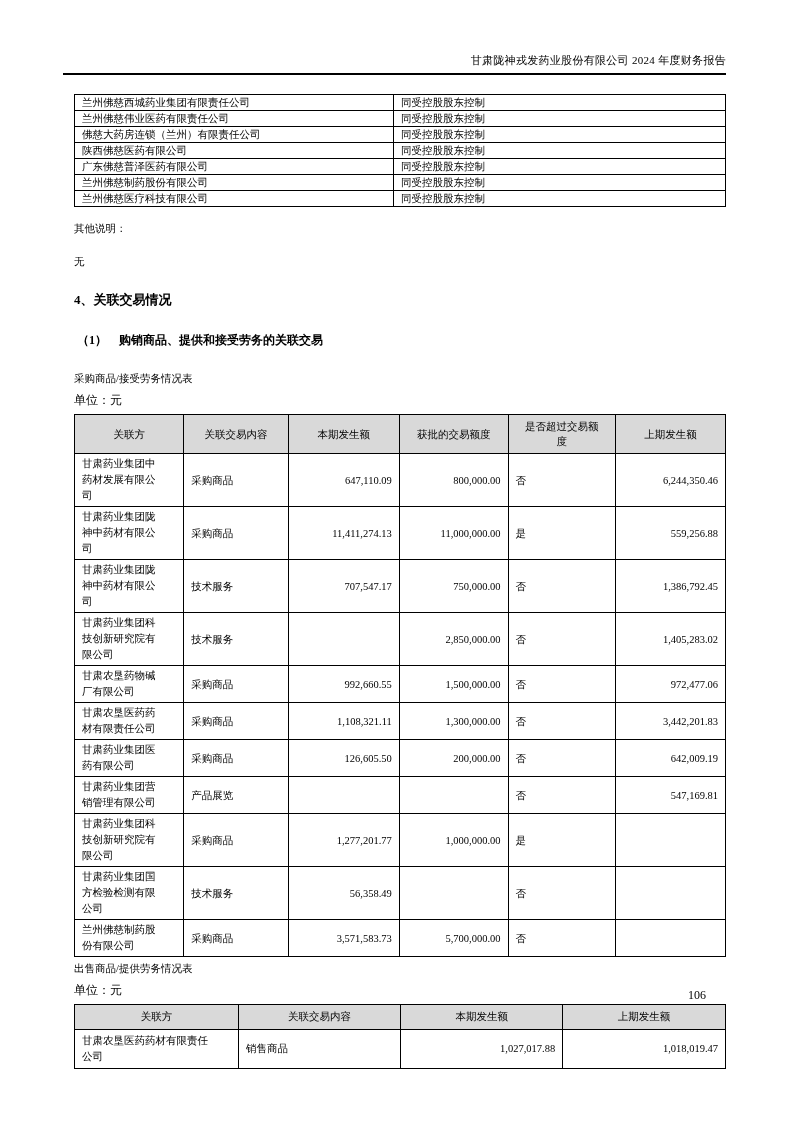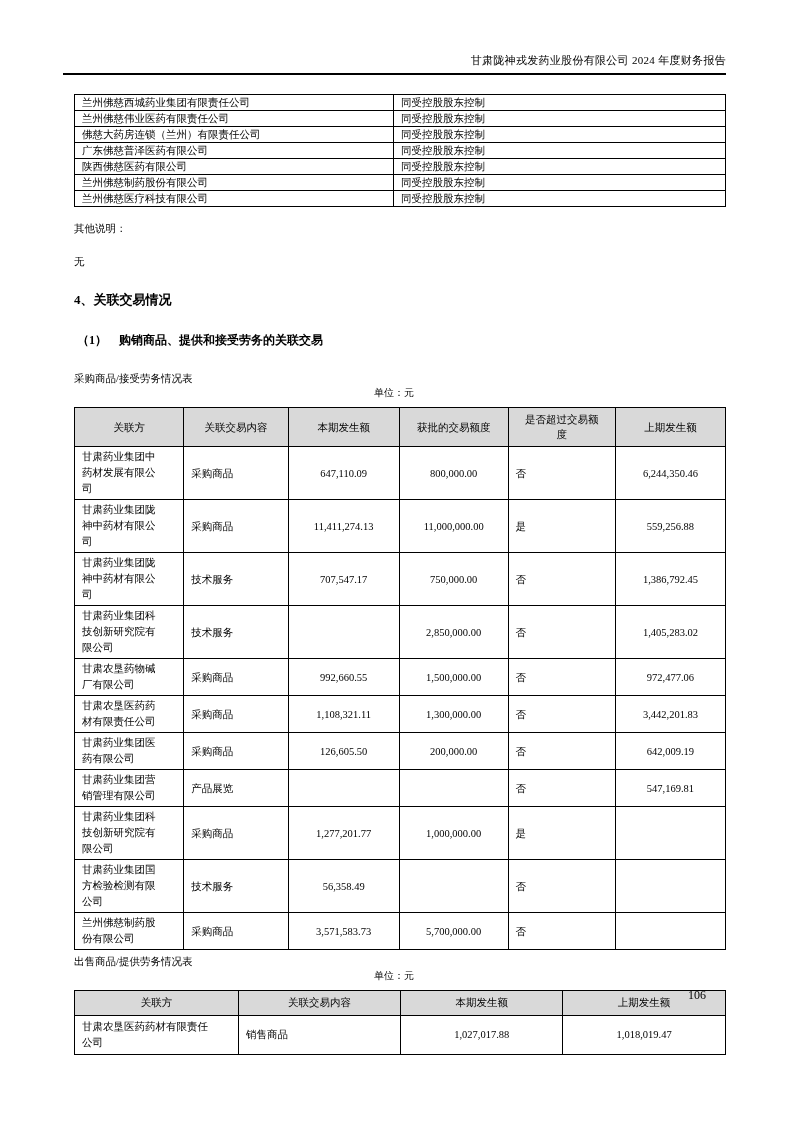--- a/index.html
+++ b/index.html
@@ -65,44 +65,45 @@
   .subheading {
     margin: 25px 0 0 0;
     font-size: 12px;
     font-weight: bold;
     line-height: 15px;
     padding-left: 3px;
   }
   .caption { margin-top: 24px; font-size: 10.5px; line-height: 14px; }
   .caption2 { margin-top: 5px; font-size: 10.5px; line-height: 14px; }
   .unit-label {
-    font-size: 10px;
+    margin-top: 7px;
+    font-size: 12px;
     line-height: 14px;
-    text-align: center;
+    text-align: left;
     padding-right: 12px;
   }
   
   .main-table { margin-top: 7px; }
   .main-table th {
     background: #d9d9d9;
     padding: 4px 13px;
     text-align: center;
     line-height: 15px;
     word-break: break-all;
   }
   .main-table td {
     padding: 2px 7px;
     line-height: 15px;
   }
   td.c-name {
     padding: 2px 22px 2px 7px;
     word-break: break-all;
     line-height: 16px;
   }
-  td.c-num { text-align: center; }
+  td.c-num { text-align: right; }
   td.c-left { text-align: left; }
   
   .sales-table { margin-top: 7px; }
   .sales-table th {
     background: #d9d9d9;
     padding: 5px 8px;
     text-align: center;
     line-height: 14px;
   }
   .sales-table td {
@@ -141,25 +142,25 @@
           </tr>
           <tr>
             <td class="c-left">兰州佛慈伟业医药有限责任公司</td>
             <td class="c-left">同受控股股东控制</td>
           </tr>
           <tr>
             <td class="c-left">佛慈大药房连锁（兰州）有限责任公司</td>
             <td class="c-left">同受控股股东控制</td>
           </tr>
           <tr>
+            <td class="c-left">陕西佛慈医药有限公司</td>
+            <td class="c-left">同受控股股东控制</td>
+          </tr>
+          <tr>
             <td class="c-left">广东佛慈普泽医药有限公司</td>
-            <td class="c-left">同受控股股东控制</td>
-          </tr>
-          <tr>
-            <td class="c-left">陕西佛慈医药有限公司</td>
             <td class="c-left">同受控股股东控制</td>
           </tr>
           <tr>
             <td class="c-left">兰州佛慈制药股份有限公司</td>
             <td class="c-left">同受控股股东控制</td>
           </tr>
           <tr>
             <td class="c-left">兰州佛慈医疗科技有限公司</td>
             <td class="c-left">同受控股股东控制</td>
           </tr>

